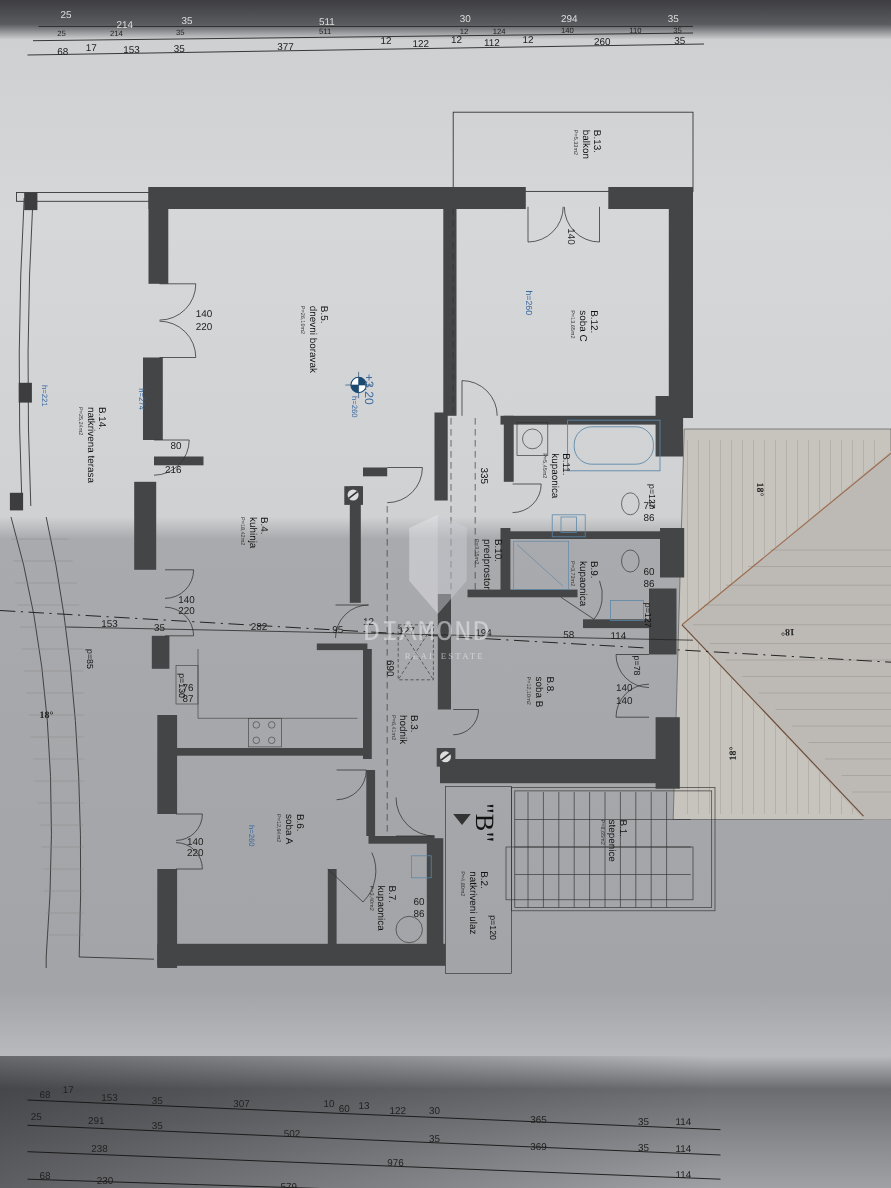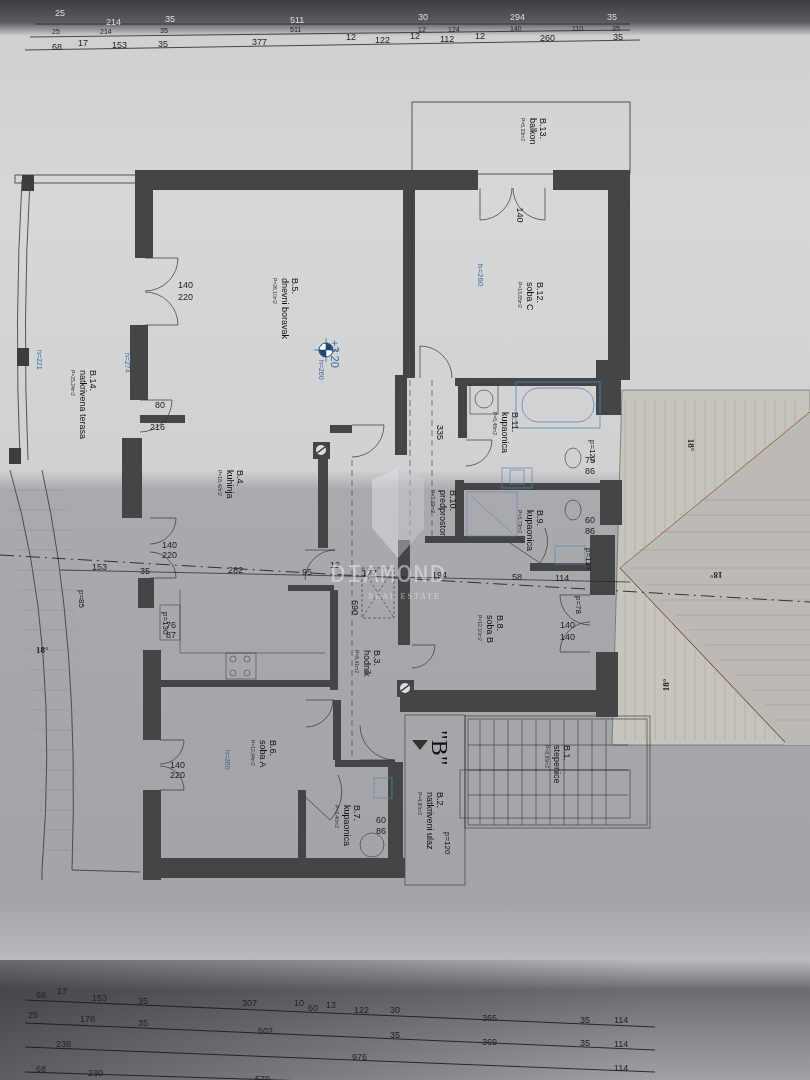--- a/index.html
+++ b/index.html
@@ -442,38 +442,38 @@
   <div class="dim" style="left:475px;top:31px;">12</div>
   <div class="dim" style="left:540px;top:33px;">260</div>
   <div class="dim" style="left:613px;top:32px;">35</div>
 </div>
 
 <div>
   <div class="dim" style="left:36px;top:990px;">68</div>
   <div class="dim" style="left:57px;top:986px;">17</div>
   <div class="dim" style="left:92px;top:993px;">153</div>
   <div class="dim" style="left:138px;top:996px;">35</div>
-  <div class="dim" style="left:212px;top:998px;margin-left:30px;">307</div>
+  <div class="dim" style="left:212px;top:998px;">307</div>
   <div class="dim" style="left:294px;top:998px;">10</div>
   <div class="dim" style="left:308px;top:1003px;">60</div>
   <div class="dim" style="left:326px;top:1000px;">13</div>
   <div class="dim" style="left:354px;top:1005px;">122</div>
   <div class="dim" style="left:390px;top:1005px;">30</div>
   <div class="dim" style="left:482px;top:1013px;">365</div>
   <div class="dim" style="left:580px;top:1015px;">35</div>
   <div class="dim" style="left:614px;top:1015px;">114</div>
   <div class="dim" style="left:28px;top:1010px;">25</div>
-  <div class="dim" style="left:80px;top:1014px;">178</div>
+  <div class="dim" style="left:80px;top:1014px;">291</div>
   <div class="dim" style="left:138px;top:1018px;">35</div>
   <div class="dim" style="left:258px;top:1026px;">502</div>
   <div class="dim" style="left:390px;top:1030px;">35</div>
   <div class="dim" style="left:482px;top:1037px;">369</div>
   <div class="dim" style="left:580px;top:1038px;">35</div>
   <div class="dim" style="left:614px;top:1039px;">114</div>
-  <div class="dim" style="left:56px;top:1039px;">238</div>
+  <div class="dim" style="left:83px;top:1039px;">238</div>
   <div class="dim" style="left:352px;top:1052px;">976</div>
   <div class="dim" style="left:614px;top:1063px;">114</div>
   <div class="dim" style="left:36px;top:1064px;">68</div>
   <div class="dim" style="left:88px;top:1068px;">230</div>
   <div class="dim" style="left:255px;top:1074px;">579</div>
 </div>
 
 <div class="wm">DIAMOND</div>
 <div class="wm2">REAL ESTATE</div>
 

